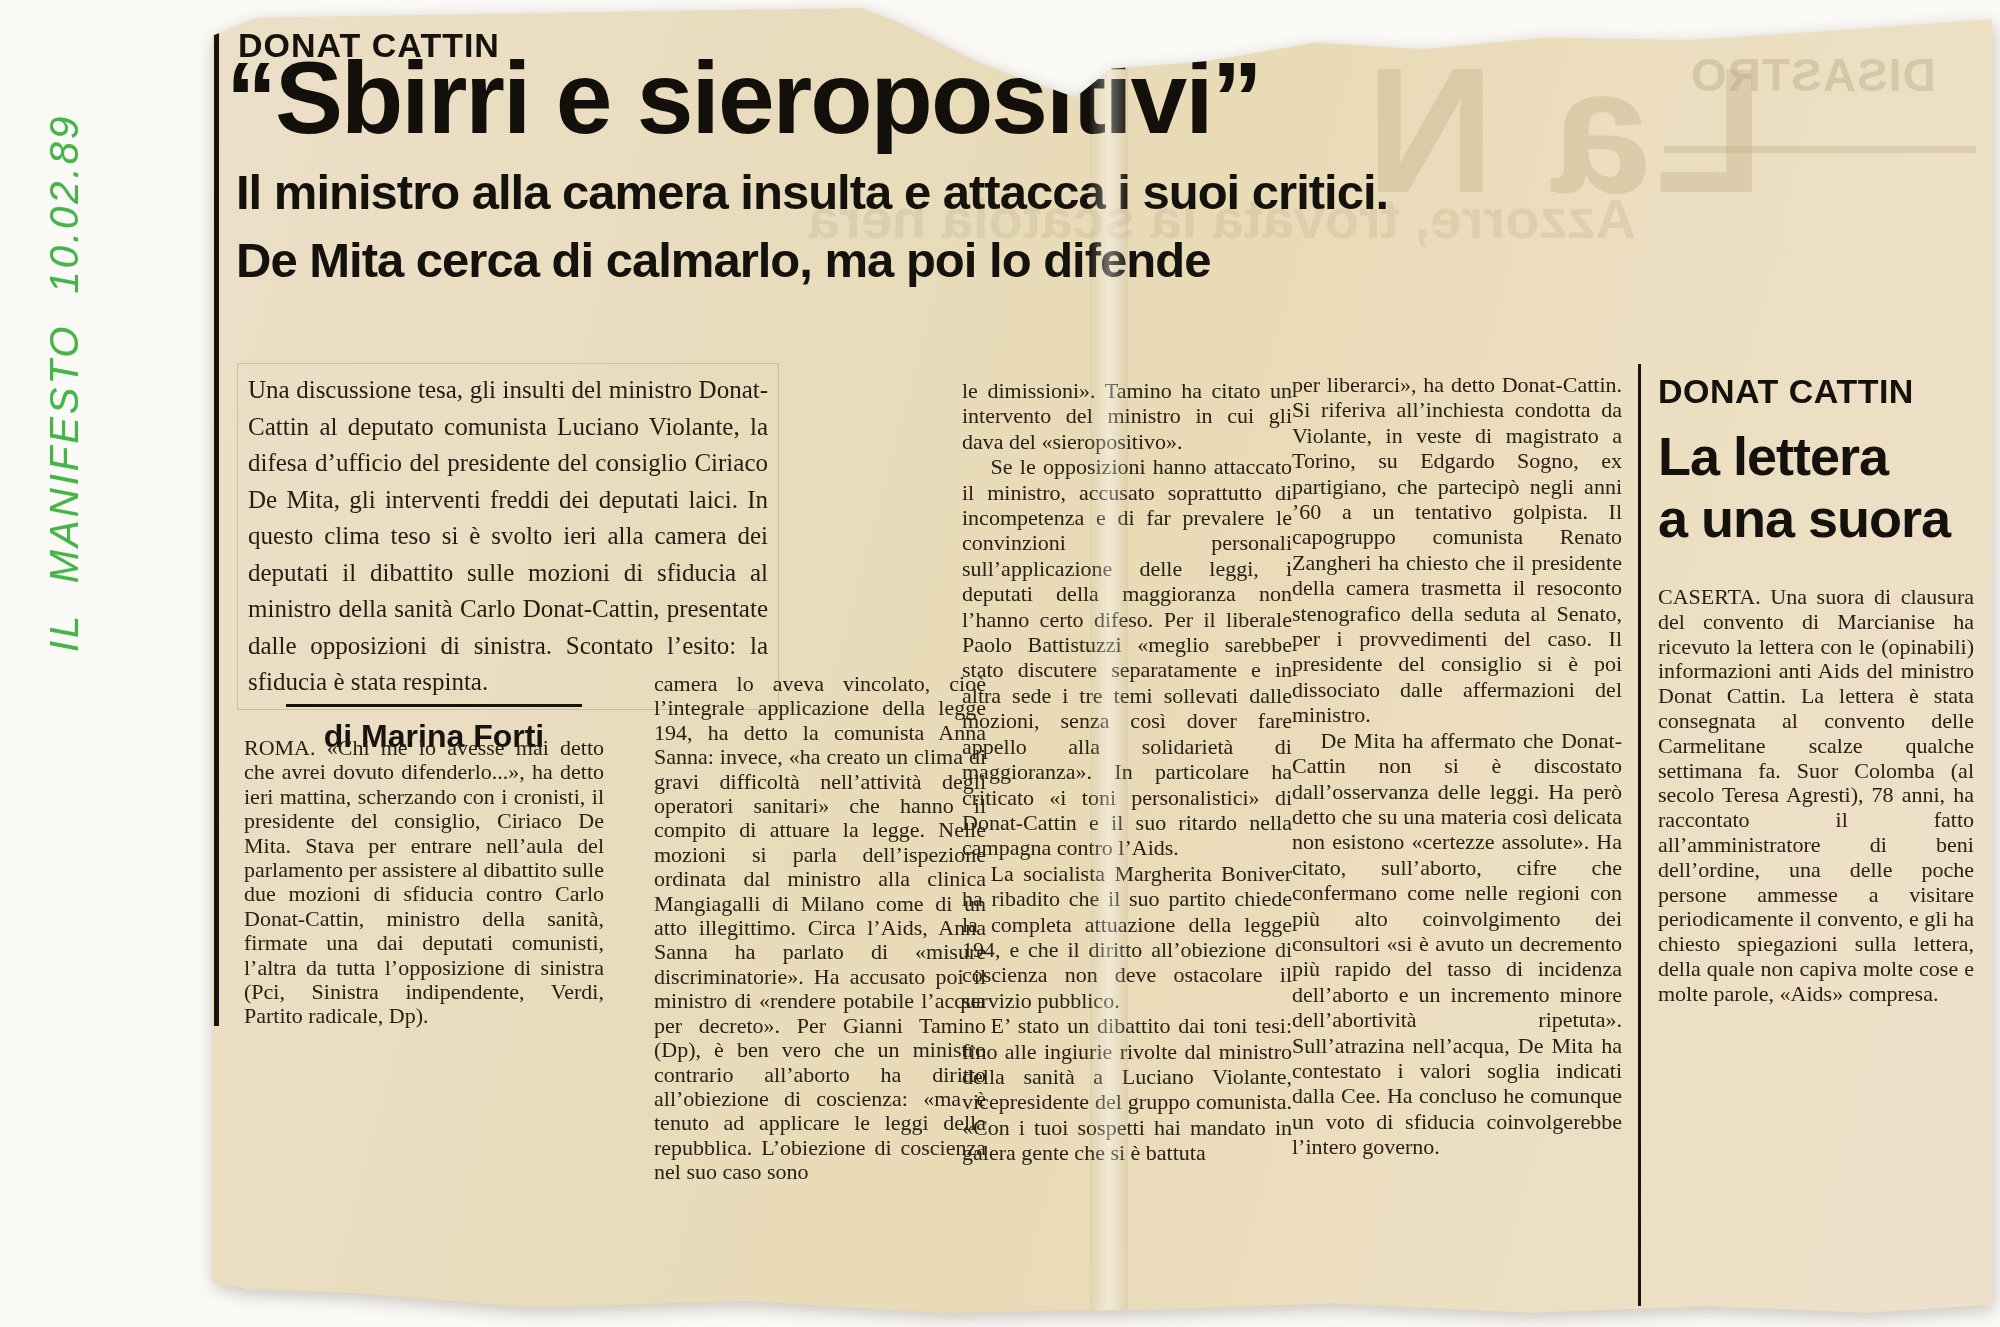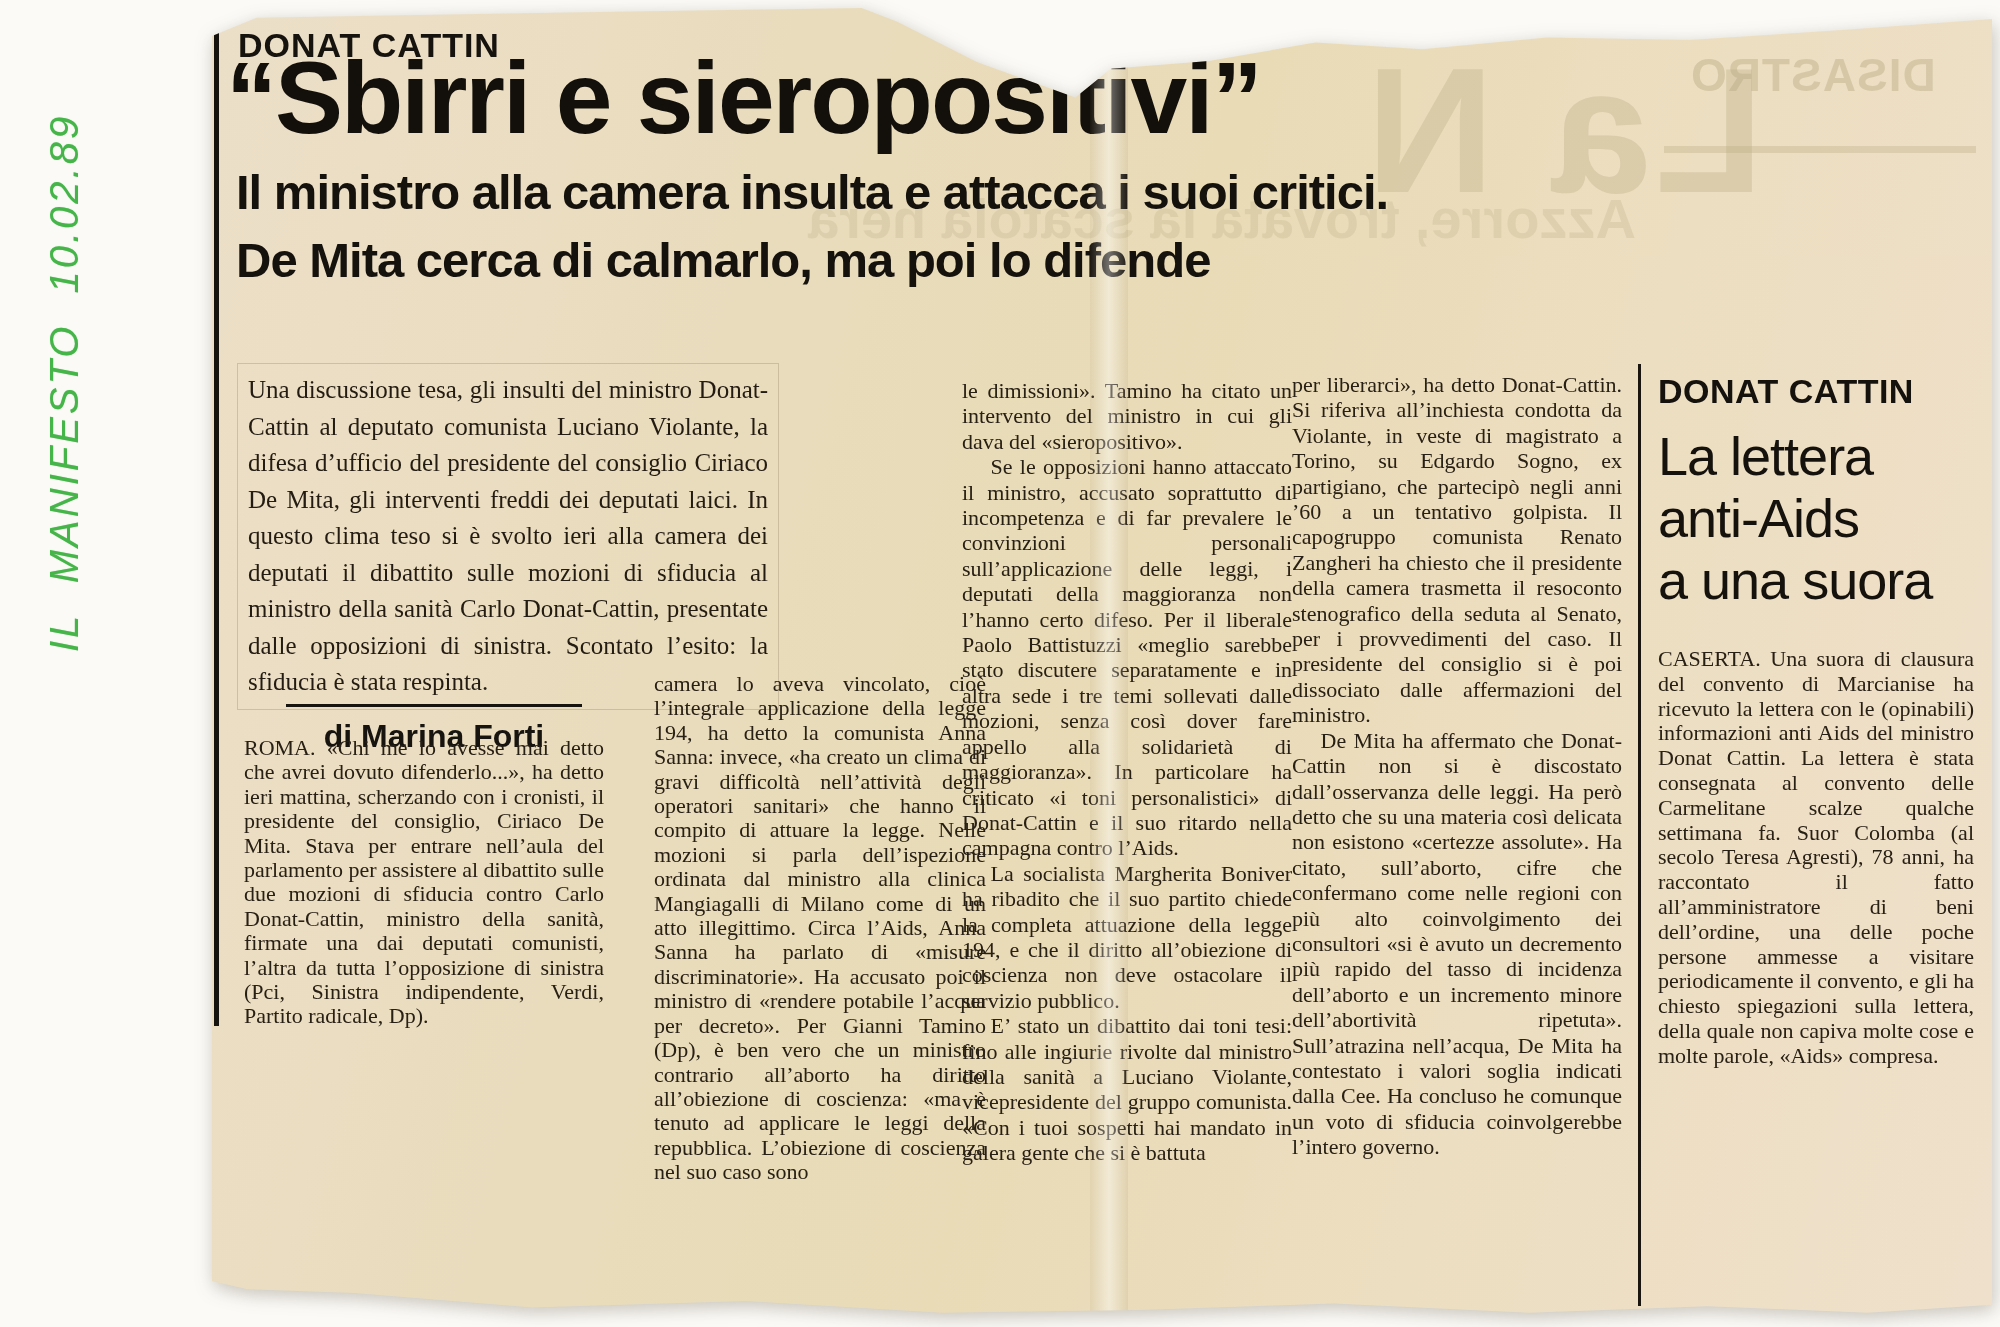--- a/index.html
+++ b/index.html
@@ -80,21 +80,21 @@
   }
   .bodycol p{margin:0;}
   .bodycol p + p{text-indent:1.3em;}
   #col1{left:32px;top:730px;width:360px;line-height:24.4px;}
   #col2{left:402px;top:666px;width:332px;line-height:24.4px;margin-left:40px;}
   #col3{left:750px;top:372px;width:330px;line-height:25.4px;}
   #col4{left:1080px;top:366px;width:330px;line-height:25.4px;}
   .v-rule{left:1426px;top:358px;width:3px;height:942px;background:#1a150f;z-index:2;}
   .sidebar{left:1446px;top:366px;width:316px;z-index:2;color:#15110d;}
   .sb-kicker{font-weight:700;font-size:34px;letter-spacing:.5px;}
-  .sb-headline{margin-top:14px;font-weight:400;font-size:54px;line-height:62px;letter-spacing:-1px;}
+  .sb-headline{margin-top:14px;font-weight:700;font-size:54px;line-height:62px;letter-spacing:-1px;}
   .sb-headline p{margin:0;}
   .sb-body{
     margin-top:36px;font-family:"Liberation Serif",serif;font-size:22px;
     line-height:24.8px;text-align:justify;color:#292015;
   }
   .sb-body p{margin:0;}
   .sb-body p + p{text-indent:1.3em;}
 </style>
 </head>
 <body>
@@ -138,21 +138,20 @@
         <p>per liberarci», ha detto Donat-Cattin. Si riferiva all’inchiesta condotta da Violante, in veste di magistrato a Torino, su Edgardo Sogno, ex partigiano, che partecipò negli anni ’60 a un tentativo golpista. Il capogruppo comunista Renato Zangheri ha chiesto che il presidente della camera trasmetta il resoconto stenografico della seduta al Senato, per i provvedimenti del caso. Il presidente del consiglio si è poi dissociato dalle affermazioni del ministro.</p>
         <p>De Mita ha affermato che Donat-Cattin non si è discostato dall’osservanza delle leggi. Ha però detto che su una materia così delicata non esistono «certezze assolute». Ha citato, sull’aborto, cifre che confermano come nelle regioni con più alto coinvolgimento dei consultori «si è avuto un decremento più rapido del tasso di incidenza dell’aborto e un incremento minore dell’abortività ripetuta». Sull’atrazina nell’acqua, De Mita ha contestato i valori soglia indicati dalla Cee. Ha concluso he comunque un voto di sfiducia coinvolgerebbe l’intero governo.</p>
       </div>
 
     <div class="v-rule ink"></div>
 
     <div class="sidebar ink">
       <div class="sb-kicker">DONAT CATTIN</div>
       <div class="sb-headline">
           <p>La lettera</p>
-          <p>anti-Aids</p>
           <p>a una suora</p>
         </div>
       <div class="sb-body">
           <p>CASERTA. Una suora di clausura del convento di Marcianise ha ricevuto la lettera con le (opinabili) informazioni anti Aids del ministro Donat Cattin. La lettera è stata consegnata al convento delle Carmelitane scalze qualche settimana fa. Suor Colomba (al secolo Teresa Agresti), 78 anni, ha raccontato il fatto all’amministratore di beni dell’ordine, una delle poche persone ammesse a visitare periodicamente il convento, e gli ha chiesto spiegazioni sulla lettera, della quale non capiva molte cose e molte parole, «Aids» compresa.</p>
         </div>
     </div>
 
     <div class="crease" id="crease-1"></div>
   </div>
 </div>

